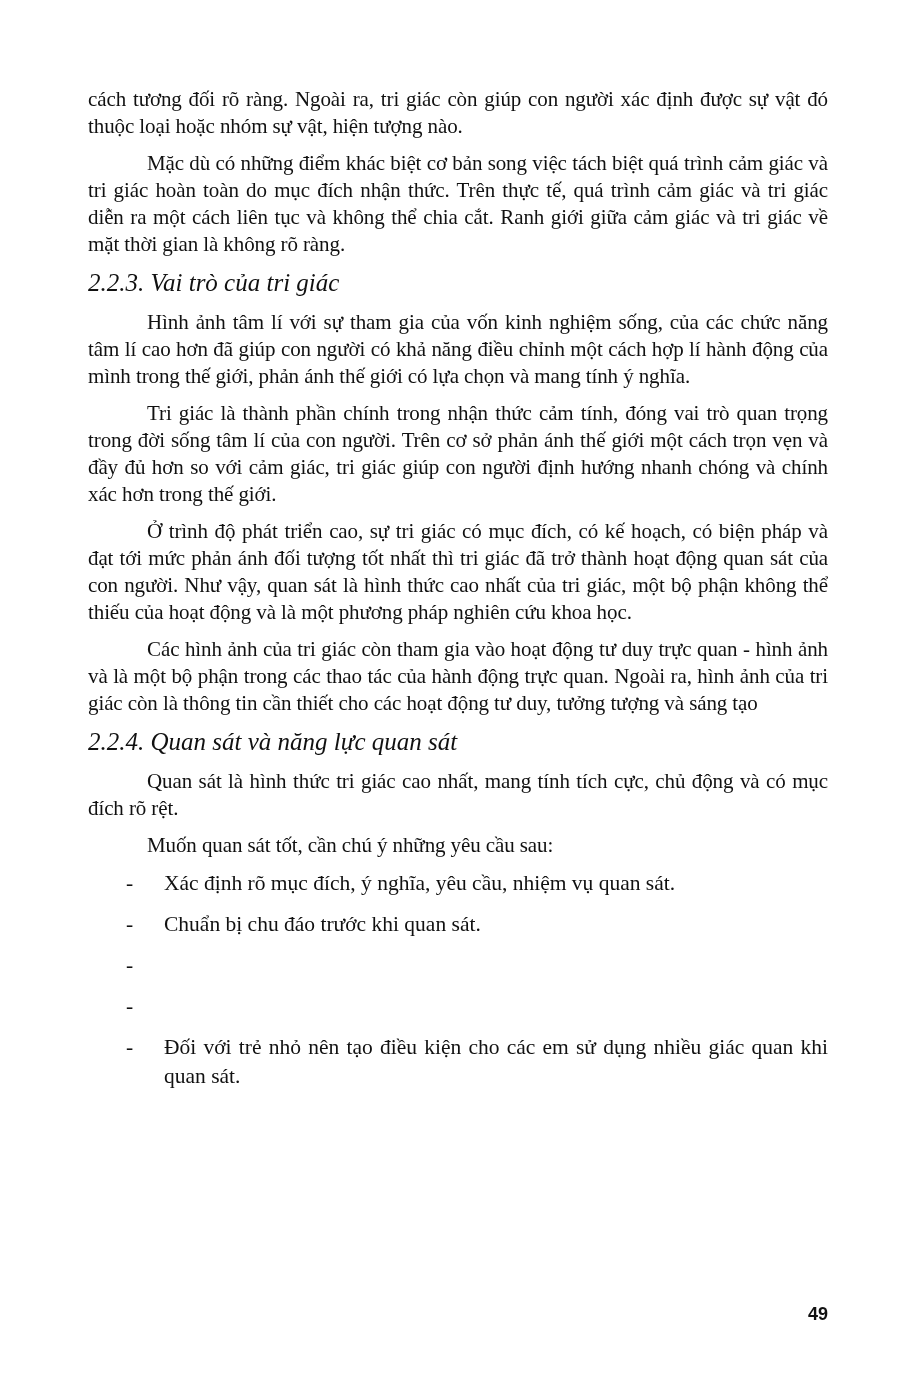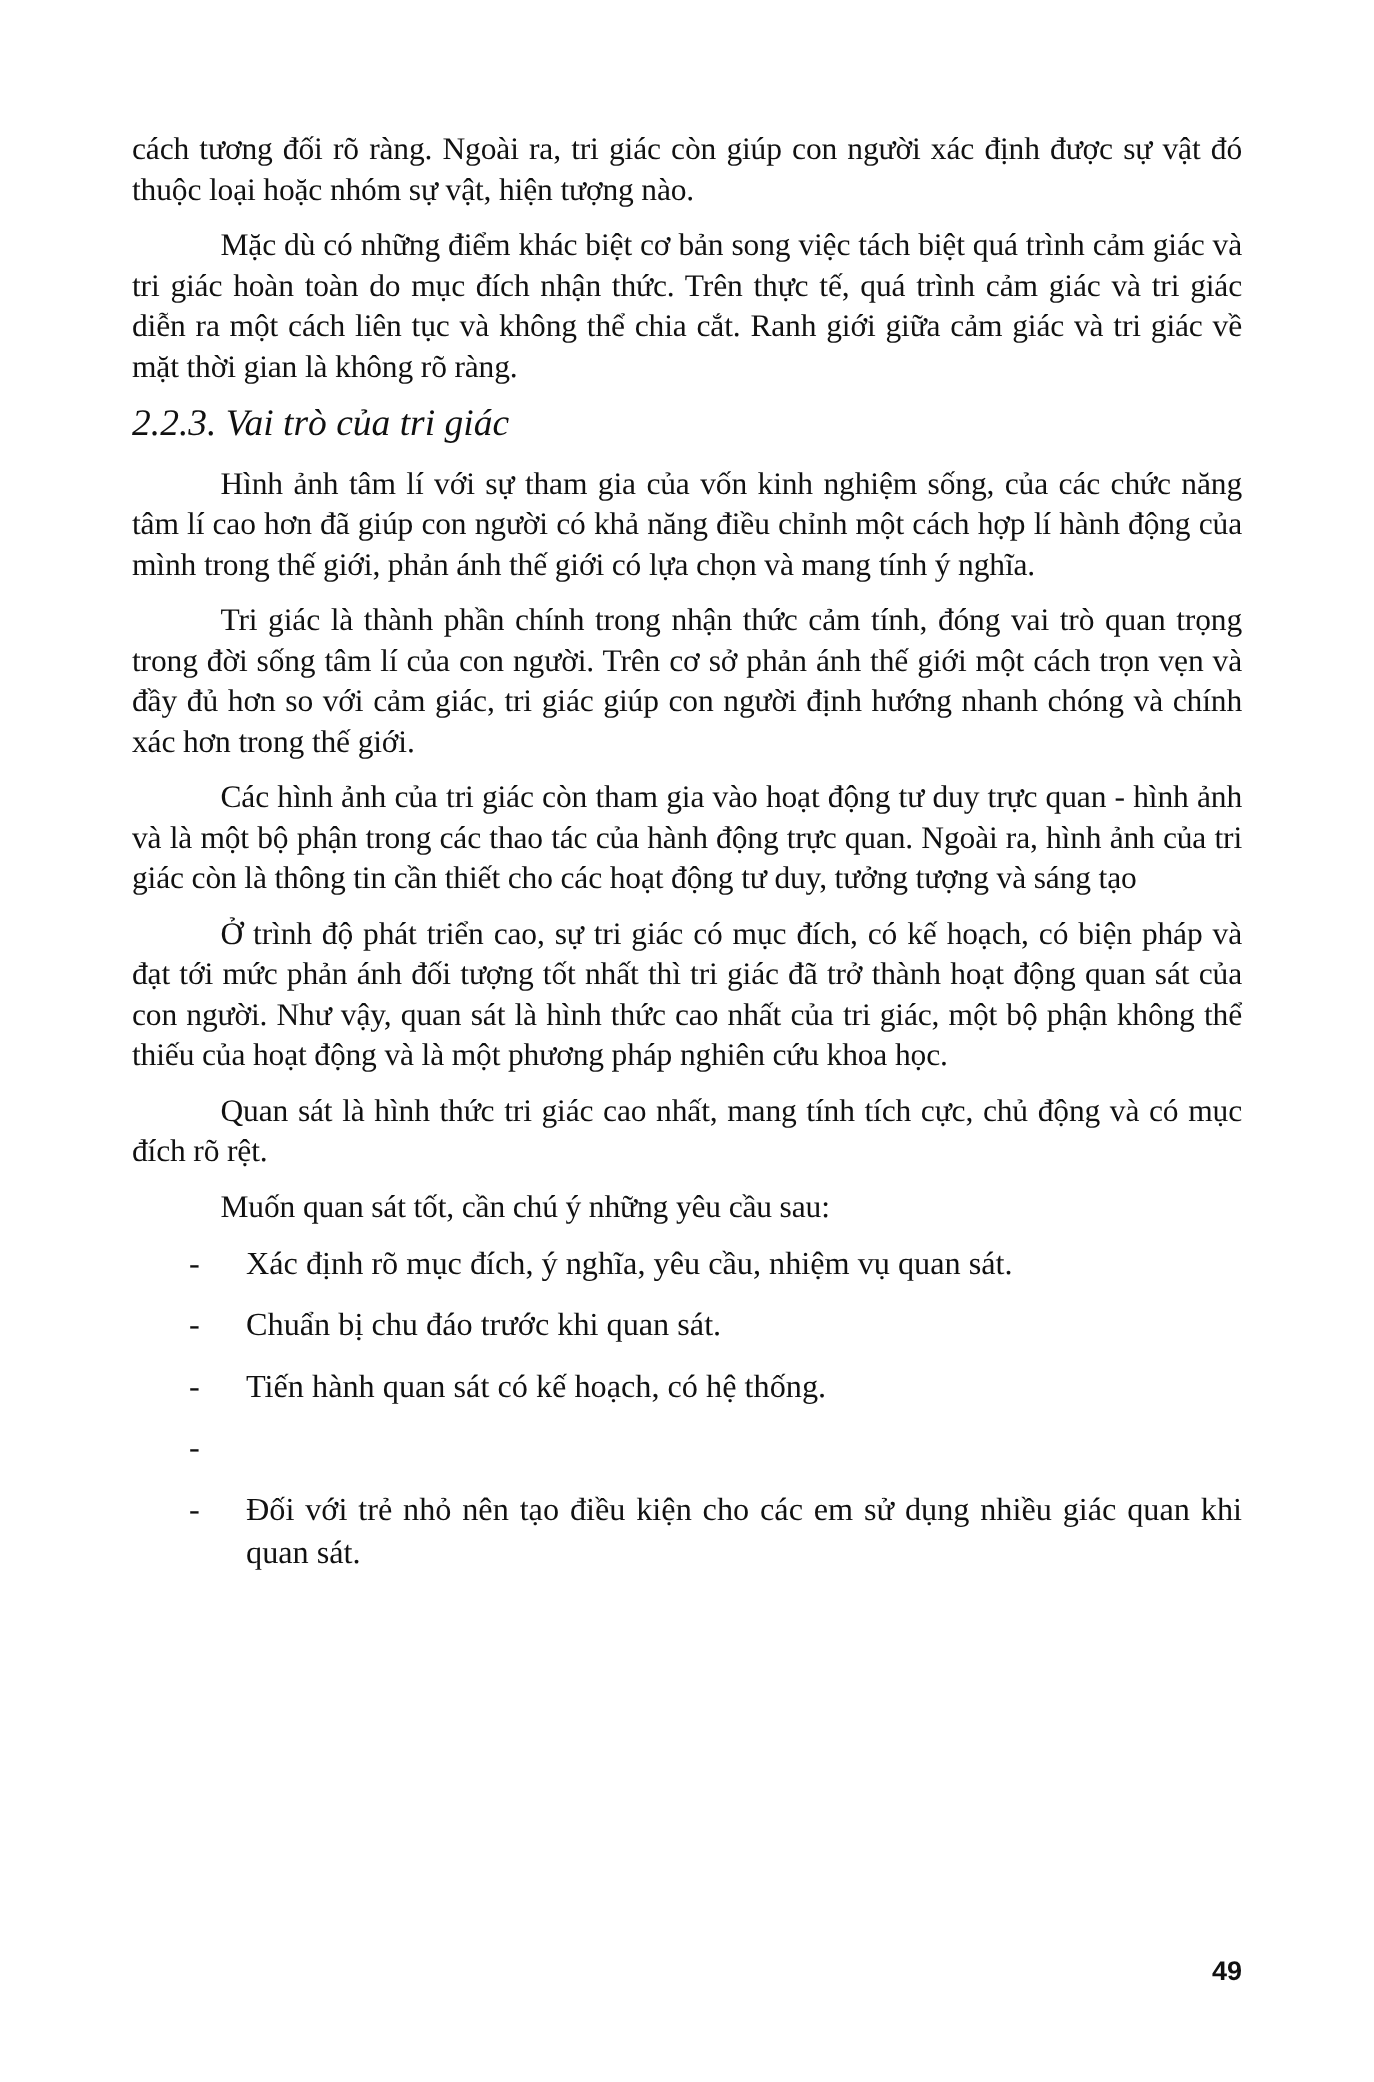--- a/index.html
+++ b/index.html
@@ -72,38 +72,38 @@
 <body>
 
 <div class="page">
 
   <p class="para">cách tương đối rõ ràng. Ngoài ra, tri giác còn giúp con người xác định được sự vật đó thuộc loại hoặc nhóm sự vật, hiện tượng nào.</p>
   <p class="para indent">Mặc dù có những điểm khác biệt cơ bản song việc tách biệt quá trình cảm giác và tri giác hoàn toàn do mục đích nhận thức. Trên thực tế, quá trình cảm giác và tri giác diễn ra một cách liên tục và không thể chia cắt. Ranh giới giữa cảm giác và tri giác về mặt thời gian là không rõ ràng.</p>
 
   <div class="heading">2.2.3. Vai trò của tri giác</div>
   <p class="para indent">Hình ảnh tâm lí với sự tham gia của vốn kinh nghiệm sống, của các chức năng tâm lí cao hơn đã giúp con người có khả năng điều chỉnh một cách hợp lí hành động của mình trong thế giới, phản ánh thế giới có lựa chọn và mang tính ý nghĩa.</p>
   <p class="para indent">Tri giác là thành phần chính trong nhận thức cảm tính, đóng vai trò quan trọng trong đời sống tâm lí của con người. Trên cơ sở phản ánh thế giới một cách trọn vẹn và đầy đủ hơn so với cảm giác, tri giác giúp con người định hướng nhanh chóng và chính xác hơn trong thế giới.</p>
+  <p class="para indent">Ở trình độ phát triển cao, sự tri giác có mục đích, có kế hoạch, có biện pháp và đạt tới mức phản ánh đối tượng tốt nhất thì tri giác đã trở thành hoạt động quan sát của con người. Như vậy, quan sát là hình thức cao nhất của tri giác, một bộ phận không thể thiếu của hoạt động và là một phương pháp nghiên cứu khoa học.</p>
   <p class="para indent">Các hình ảnh của tri giác còn tham gia vào hoạt động tư duy trực quan - hình ảnh và là một bộ phận trong các thao tác của hành động trực quan. Ngoài ra, hình ảnh của tri giác còn là thông tin cần thiết cho các hoạt động tư duy, tưởng tượng và sáng tạo</p>
-  <p class="para indent">Ở trình độ phát triển cao, sự tri giác có mục đích, có kế hoạch, có biện pháp và đạt tới mức phản ánh đối tượng tốt nhất thì tri giác đã trở thành hoạt động quan sát của con người. Như vậy, quan sát là hình thức cao nhất của tri giác, một bộ phận không thể thiếu của hoạt động và là một phương pháp nghiên cứu khoa học.</p>
 
+  <div class="heading">2.2.4. Quan sát và năng lực quan sát</div>
   <p class="para indent">Quan sát là hình thức tri giác cao nhất, mang tính tích cực, chủ động và có mục đích rõ rệt.</p>
   <p class="para indent">Muốn quan sát tốt, cần chú ý những yêu cầu sau:</p>
 
   <ul class="list">
     <li class="list-item">
       <span class="list-dash">-</span>
       <span class="list-text">Xác định rõ mục đích, ý nghĩa, yêu cầu, nhiệm vụ quan sát.</span>
     </li>
     <li class="list-item">
       <span class="list-dash">-</span>
       <span class="list-text">Chuẩn bị chu đáo trước khi quan sát.</span>
     </li>
     <li class="list-item">
       <span class="list-dash">-</span>
-      <span class="list-text">Tiến hành quan sát có kế hoạch, có hệ thống.</span>
     </li>
     <li class="list-item">
       <span class="list-dash">-</span>
     </li>
     <li class="list-item">
       <span class="list-dash">-</span>
       <span class="list-text">Đối với trẻ nhỏ nên tạo điều kiện cho các em sử dụng nhiều giác quan khi quan sát.</span>
     </li>
   </ul>
 </div>

